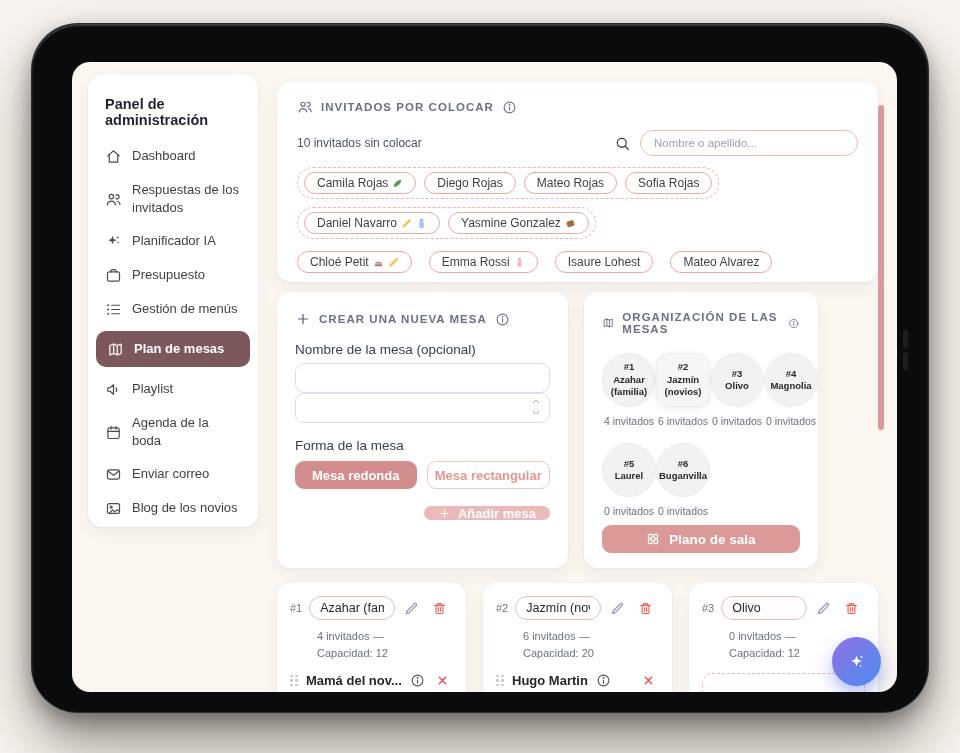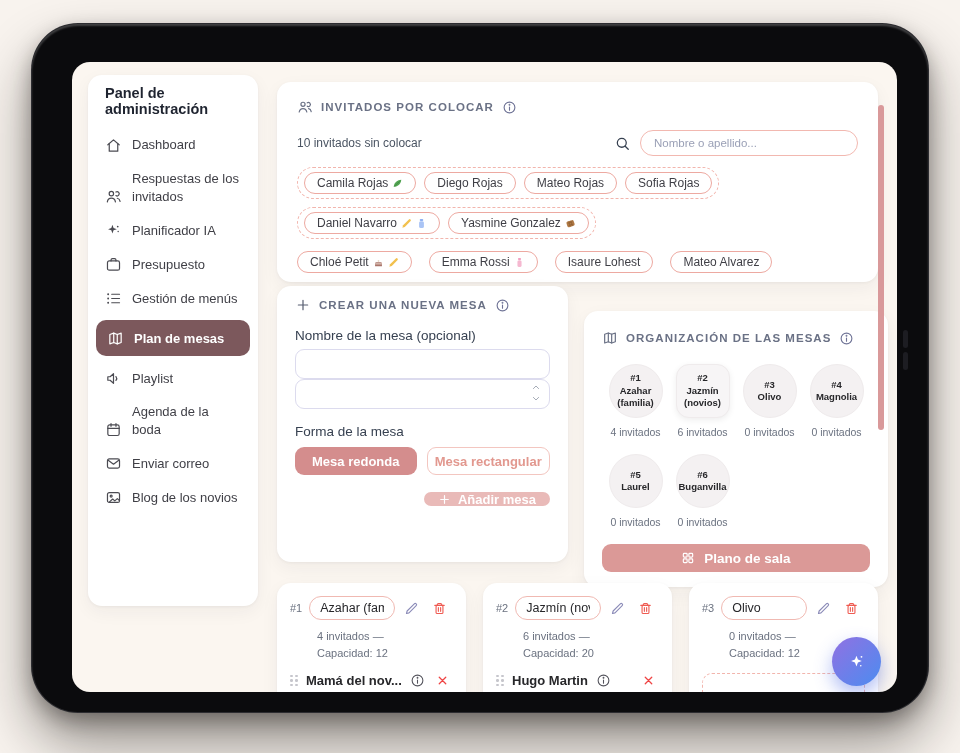--- a/index.html
+++ b/index.html
@@ -23,24 +23,24 @@
   .screen{
     position:absolute;left:40px;top:38px;width:825px;height:630px;
     background:#fbf6f0;border-radius:18px;overflow:hidden;
   }
   .panel{
     position:absolute;background:#fff;border-radius:14px;
     box-shadow:0 1px 3px rgba(31,41,55,.05),0 6px 18px rgba(31,41,55,.05);
     box-sizing:border-box;
   }
   
-  .sidebar{left:16px;top:13px;width:170px;height:531px;padding:10px 17px;border-radius:14px;}
+  .sidebar{left:16px;top:13px;width:170px;height:452px;padding:21px 17px;border-radius:14px;}
   .sb-title{font-size:14.5px;font-weight:700;color:#1f2430;margin-bottom:19px;}
   .nav{display:flex;flex-direction:column;gap:16px;}
-  .nav-item{display:flex;gap:10px;align-items:flex-end;font-size:13px;color:#3f3f46;cursor:pointer;line-height:1.35;}
+  .nav-item{display:flex;gap:10px;align-items:center;font-size:13px;color:#3f3f46;cursor:pointer;line-height:1.35;}
   .nav-item .nicon{flex:0 0 auto;margin-top:1px;color:#4b4b52;}
   .nav-item.active{background:#7c585c;color:#fff;border-radius:10px;padding:9px 11px;margin:-3px -9px;font-weight:600;}
   .nav-item.active .nicon{color:#fff;}
   
   .phead{display:flex;align-items:center;gap:8px;font-size:11.5px;font-weight:700;
          letter-spacing:.09em;color:#6a7185;}
   .phead .hicon{color:#6a7185;}
   .info-ic{color:#6f7396;}
   
   .guests{left:205px;top:20px;width:601px;height:200px;padding:17px 20px;}
@@ -56,37 +56,37 @@
   .chips-area{margin-top:11px;display:flex;flex-direction:column;gap:8px;align-items:flex-start;}
   .chip-group{display:inline-flex;gap:8px;padding:4px 6px;border:1.5px dashed #f2b5ad;border-radius:22px;}
   .chip-row{display:inline-flex;gap:17px;padding:4px 0;}
   .chip{
     display:inline-flex;align-items:center;gap:4px;background:#fff;
     border:1.5px solid #eda9a1;border-radius:999px;padding:3px 12px;
     font-size:12px;color:#3f3f46;white-space:nowrap;cursor:pointer;
   }
   .mini{flex:0 0 auto;}
   
-  .create{left:205px;top:224px;width:291px;height:276px;padding:11px 18px;}
+  .create{left:205px;top:230px;width:291px;height:276px;padding:19px 18px;}
   .f-label{font-size:13.5px;color:#374151;margin:15px 0 6px;}
   .f-input{position:relative;}
   .f-input input{
     width:100%;height:30px;box-sizing:border-box;border:1.5px solid #dcdbee;
     border-radius:9px;background:#fff;outline:none;padding:0 10px;font-family:inherit;font-size:13px;color:#374151;
   }
   .spin{position:absolute;right:9px;top:4px;display:flex;flex-direction:column;gap:2px;color:#9ca3af;}
   .shape-row{display:flex;gap:10px;margin-top:8px;}
   .btn{display:flex;align-items:center;justify-content:center;border-radius:9px;
        font-size:13px;font-weight:600;cursor:pointer;box-sizing:border-box;}
   .btn-round{flex:1;height:28px;background:#d48d8d;color:#fff;}
   .btn-rect{flex:1;height:28px;background:#fff;border:1.5px solid #f3c6c0;color:#e2988f;}
   .add-row{display:flex;justify-content:flex-end;margin-top:17px;}
   .btn-add{height:14px;padding:0 14px;background:#e9bab8;color:#fff;gap:7px;}
   
-  .org{left:512px;top:230px;width:304px;height:276px;padding:19px 18px;margin-top:19px;}
+  .org{left:512px;top:230px;width:234px;height:276px;padding:19px 18px;}
   .tables-grid{margin-top:18px;display:grid;grid-template-columns:repeat(4,1fr);row-gap:16px;}
   .tcell{display:flex;flex-direction:column;align-items:center;cursor:pointer;}
   .tile{
     width:52px;height:52px;border-radius:50%;background:#f4f1f2;border:1px solid #efebec;
     display:flex;flex-direction:column;align-items:center;justify-content:center;
     font-size:9.5px;font-weight:700;color:#27272a;line-height:1.3;text-align:center;
   }
   .tile.square{border-radius:13px;background:#f7f5f6;box-shadow:0 2px 6px rgba(0,0,0,.07);}
   .tcount{margin-top:8px;font-size:10.5px;color:#6b7280;}
   .floor-btn{position:absolute;left:18px;right:18px;bottom:15px;height:28px;

